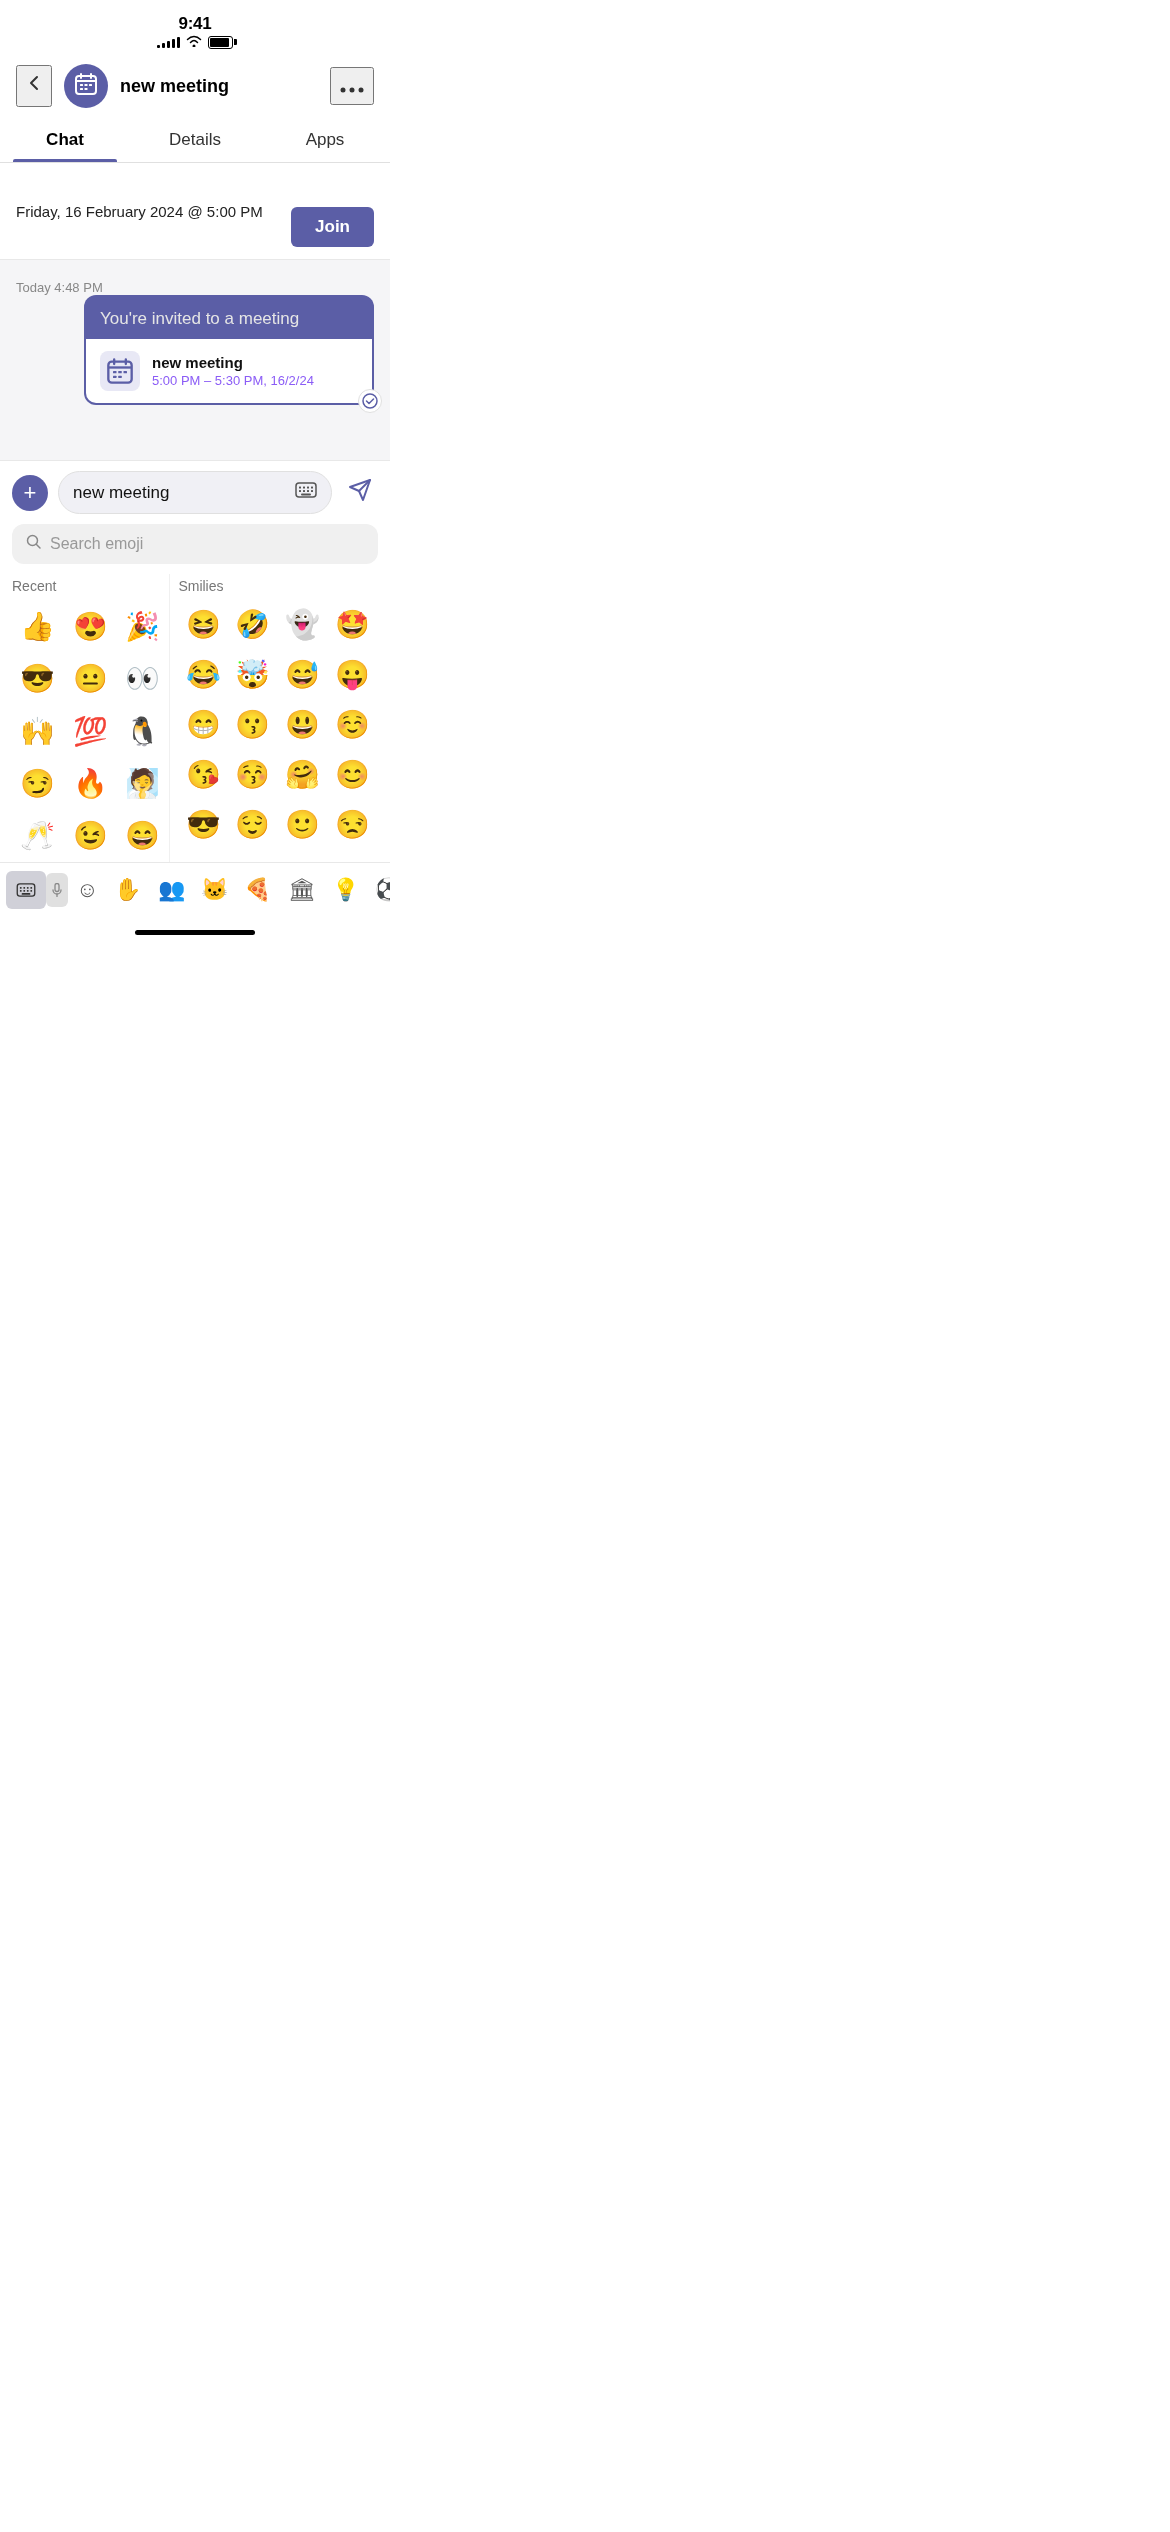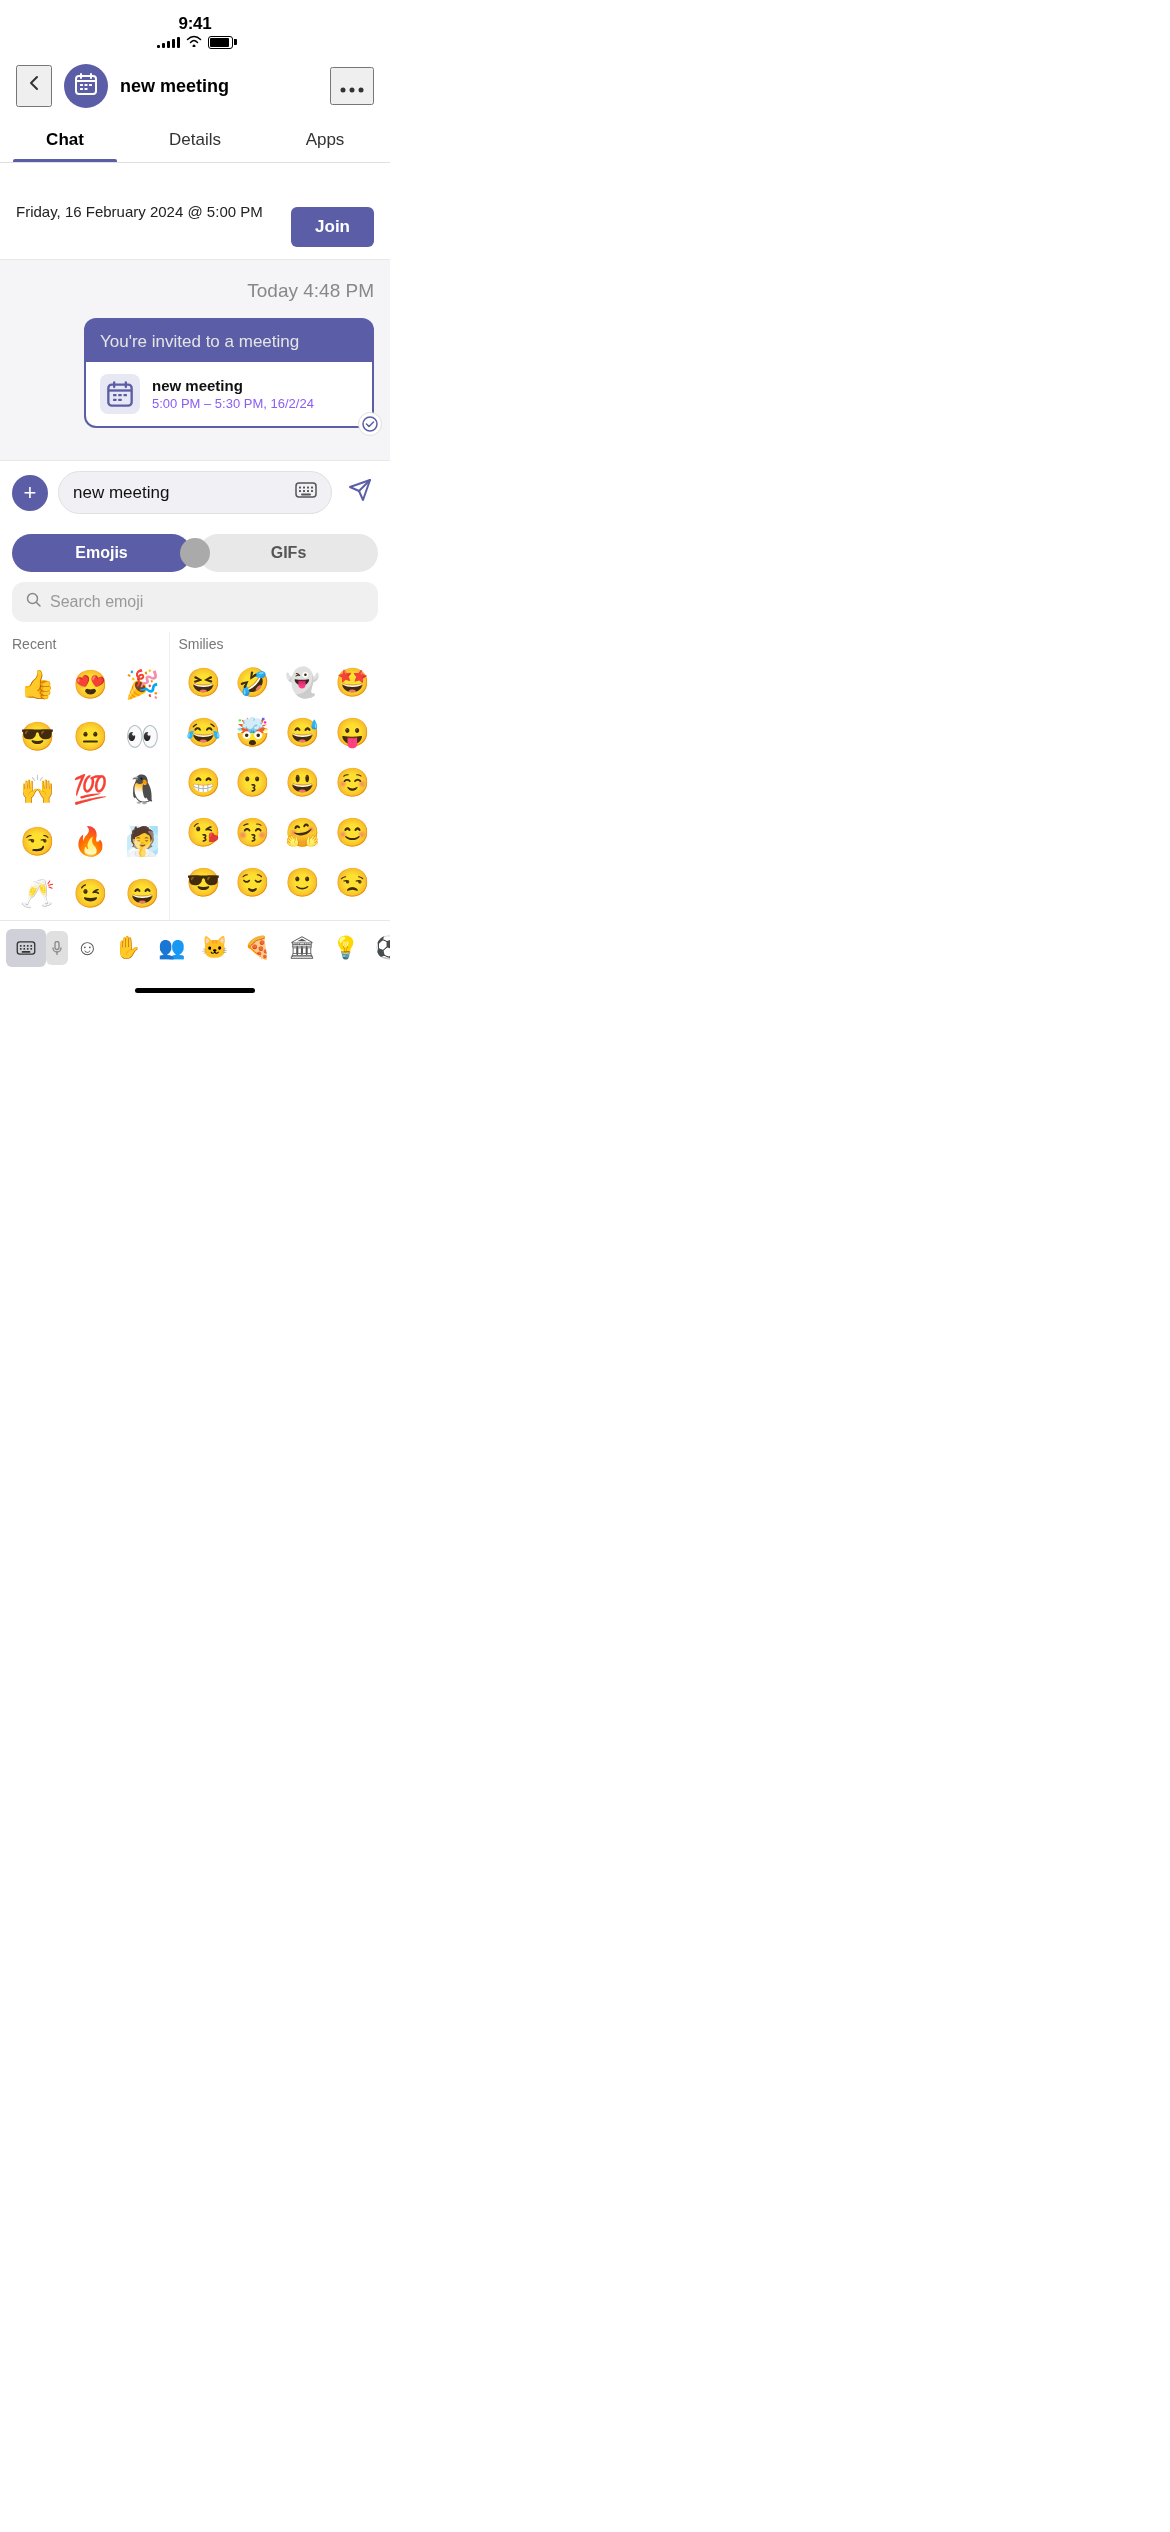--- a/index.html
+++ b/index.html
@@ -170,24 +170,23 @@
       margin-top: 32px;
     }
 
     
     .chat-area {
       background: #f5f5f7;
       padding: 20px 16px;
       min-height: 200px;
     }
     .timestamp-label {
-      text-align: right;
+      text-align: left;
       color: #888;
-      font-size: 19px;
-      margin-bottom: 16px;
+      font-size: 13px;
     }
 
     
     .invite-card {
       max-width: 290px;
       margin-left: auto;
       position: relative;
     }
     .invite-header {
       background: #5b5ea6;
@@ -579,25 +578,20 @@
       <svg width="24" height="24" viewBox="0 0 24 24">
           <path d="M22 2L11 13" stroke="#5b5ea6" stroke-width="2" fill="none" stroke-linecap="round"></path>
           <path d="M22 2L15 22 11 13 2 9l20-7z" stroke="#5b5ea6" stroke-width="2" fill="none" stroke-linecap="round" stroke-linejoin="round"></path>
         </svg>
     </span>
   </button>
 </div>
 
 <div class="emoji-picker">
 
-  <div class="emoji-tabs">
-    <button class="emoji-tab-btn active">Emojis</button>
-    <div class="tab-slider"></div>
-    <button class="emoji-tab-btn inactive">GIFs</button>
-  </div>
 
   <div class="emoji-search">
     <span class="search-icon-emoji">
       <svg width="16" height="16" viewBox="0 0 16 16">
           <circle cx="6.5" cy="6.5" r="5" stroke="#888" stroke-width="1.5" fill="none"></circle>
           <path d="M10.5 10.5l3.5 3.5" stroke="#888" stroke-width="1.5" stroke-linecap="round"></path>
         </svg>
     </span>
     <span class="search-placeholder">Search emoji</span>
   </div>

